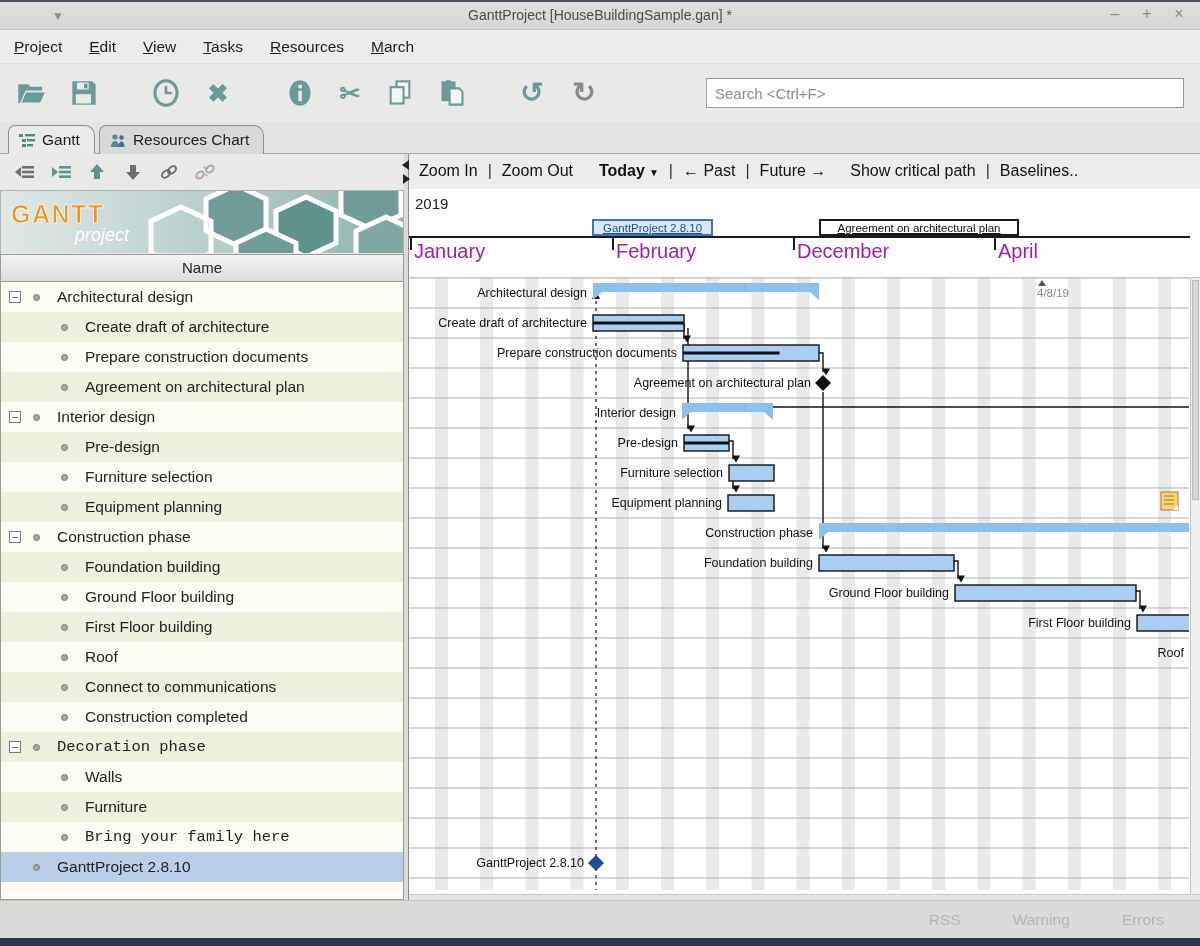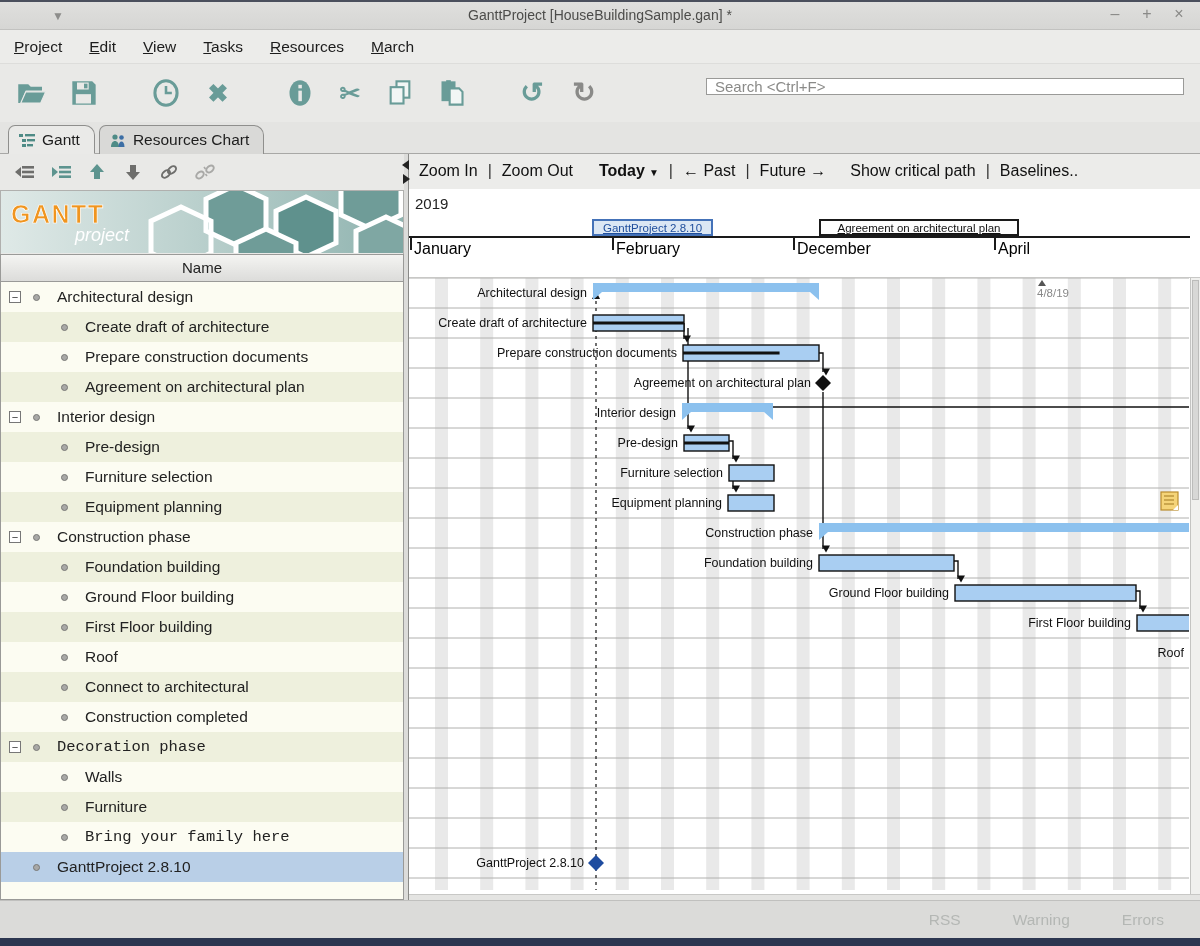--- a/index.html
+++ b/index.html
@@ -21,21 +21,21 @@
              background:#ececea; border-bottom:1px solid #dddddb; flex:0 0 auto; }
   .menu-item { display:inline-block; font-size:15.5px; color:#1c1c1c; cursor:pointer; }
   .menu-item::first-letter { text-decoration:underline; }
 
   
   .toolbar { position:relative; height:58px; display:flex; align-items:center; background:#e9e9e7; flex:0 0 auto; }
   .tb-icon { display:inline-flex; align-items:center; justify-content:center; width:32px; height:34px; cursor:pointer; }
   .tb-glyph { font-size:25px; font-weight:bold; color:#699c98; line-height:1; }
   .tb-glyph.gray { color:#8a8a88; }
   .tb-glyph.undo-redo { font-size:28px; }
-  .search-box { position:absolute; right:16px; top:14px; width:478px; height:17px; border:1px solid #9a9a98;
+  .search-box { position:absolute; right:16px; top:14px; width:478px; height:30px; border:1px solid #9a9a98;
                 background:#fff; font-size:15px; color:#555; padding:0 8px; font-family:"Liberation Sans",sans-serif; }
   .search-box::placeholder { color:#8a8a88; }
 
   
   .tabsrow { height:32px; display:flex; align-items:flex-end; padding-left:8px; gap:4px;
              background:#e4e4e2; border-bottom:1px solid #a8a8a6; flex:0 0 auto; }
   .tab { display:flex; align-items:center; gap:7px; height:29px; padding:0 14px 0 10px;
          border:1px solid #8f8f8d; border-bottom:none; border-radius:7px 10px 0 0;
          background:#d9d9d7; font-size:15.5px; color:#1d1d1d; cursor:pointer; margin-bottom:-1px; }
   .tab.active { background:#eaeae8; border-bottom:1px solid #eaeae8; }
@@ -72,21 +72,21 @@
   .ct-critical { margin-left:14px; }
 
   .timescale { position:relative; height:92px; background:#fff; border-bottom:1px solid #c8c8c6; }
   .ts-year { position:absolute; left:6px; top:6px; font-size:15px; color:#222; }
   .ts-line { position:absolute; left:0; right:10px; top:47px; height:2px; background:#1a1a1a; }
   .ts-box { position:absolute; top:30px; height:17px; font-size:11.5px; line-height:15px; text-align:center;
             text-decoration:underline; overflow:hidden; white-space:nowrap; cursor:pointer; }
   .ts-box.sel { border:2px solid #4472b8; background:#dbe7f4; color:#1f4e9c; }
   .ts-box.plain { border:2px solid #1a1a1a; background:#fdfdfd; color:#111; }
   .ts-tick { position:absolute; top:47px; width:2px; height:14px; background:#1a1a1a; }
-  .ts-month { position:absolute; top:51px; font-size:16px; color:#000000; padding-left:4px; }
+  .ts-month { position:absolute; top:51px; font-size:20px; color:#a21caf; padding-left:4px; }
 
   .chart-body { position:relative; flex:1 1 auto; background:#fff; }
   .vscroll { position:absolute; right:0; top:0; bottom:0; width:10px; background:#f0f0ee; border-left:1px solid #c4c4c2; }
   .vscroll .thumb { margin:2px 1px; height:220px; background:#d8d8d6; border:1px solid #bcbcba; }
   .hscroll { height:6px; background:#e4e4e2; border-top:1px solid #c8c8c6; }
 
   
   .statusbar { height:38px; background:#dbdbd9; border-top:1px solid #c0c0be; display:flex; align-items:center;
                justify-content:flex-end; gap:52px; padding-right:36px; flex:0 0 auto; }
   .status-item { font-size:15.5px; color:#b4b7b4; cursor:pointer; }
@@ -317,21 +317,21 @@
           <div class="tree-row beige">
             <span class="bullet" style="left: 60px;"></span>
             <span class="tree-label" style="left: 84px;">First Floor building</span>
           </div>
           <div class="tree-row">
             <span class="bullet" style="left: 60px;"></span>
             <span class="tree-label" style="left: 84px;">Roof</span>
           </div>
           <div class="tree-row beige">
             <span class="bullet" style="left: 60px;"></span>
-            <span class="tree-label" style="left: 84px;">Connect to architectural</span>
+            <span class="tree-label" style="left: 84px;">Connect to communications</span>
           </div>
           <div class="tree-row">
             <span class="bullet" style="left: 60px;"></span>
             <span class="tree-label" style="left: 84px;">Construction completed</span>
           </div>
           <div class="tree-row beige">
             <span class="expander">−</span>
             <span class="bullet" style="left: 32px;"></span>
             <span class="tree-label" style="left: 56px; font-family: Liberation Mono, monospace;">Decoration phase</span>
           </div>

